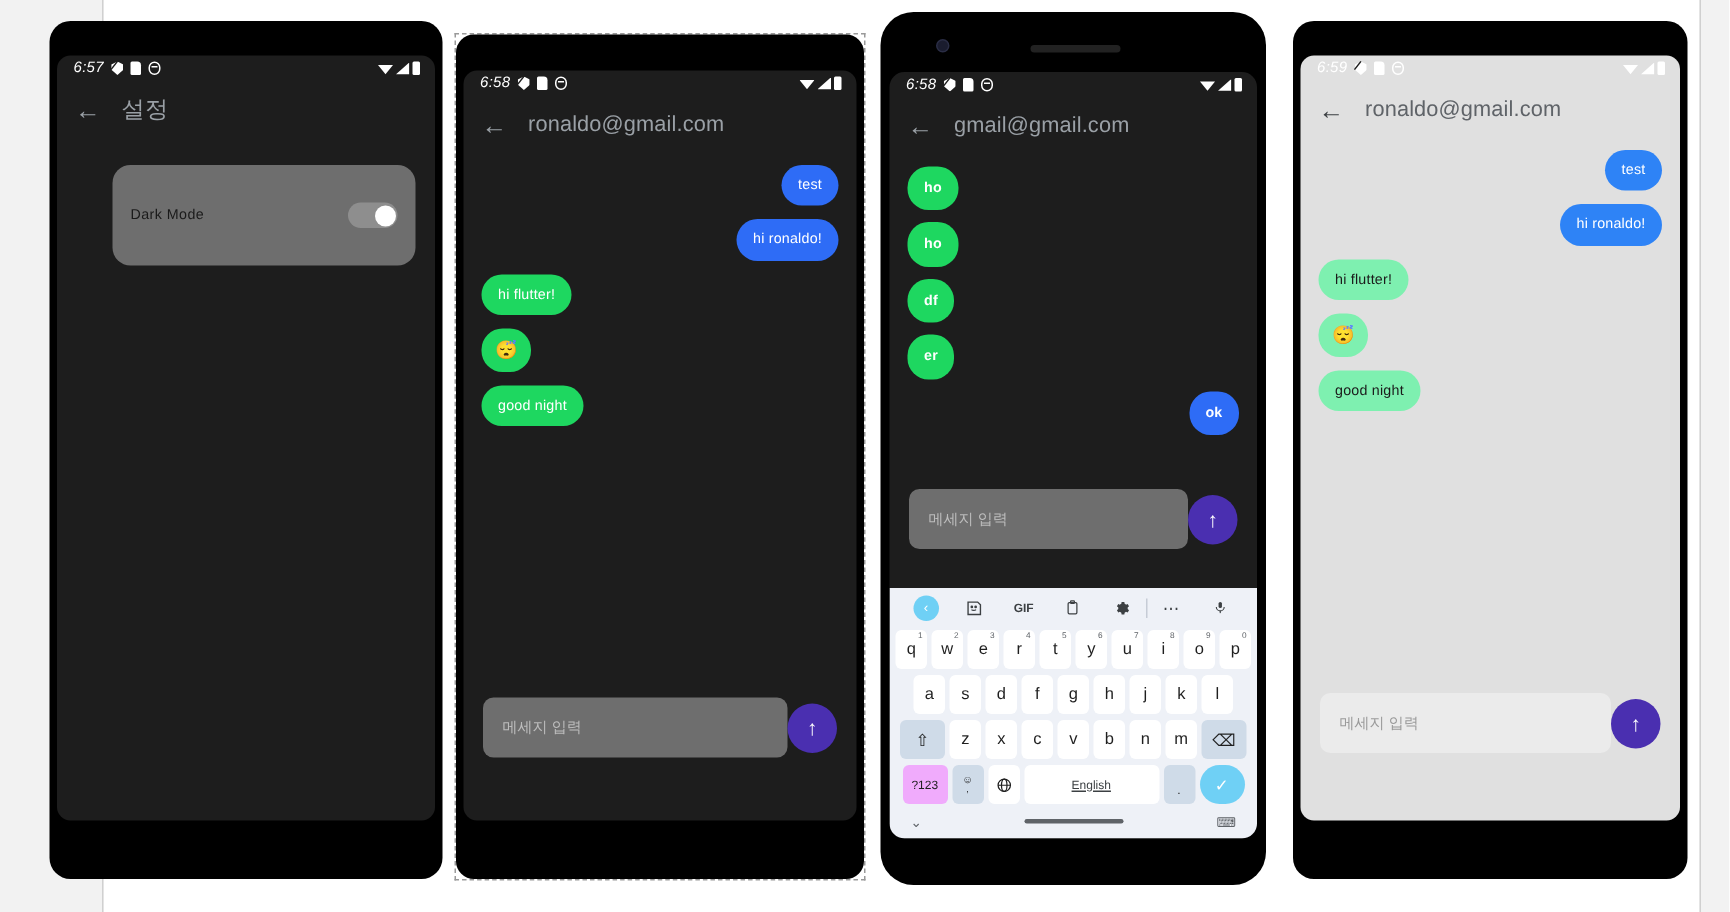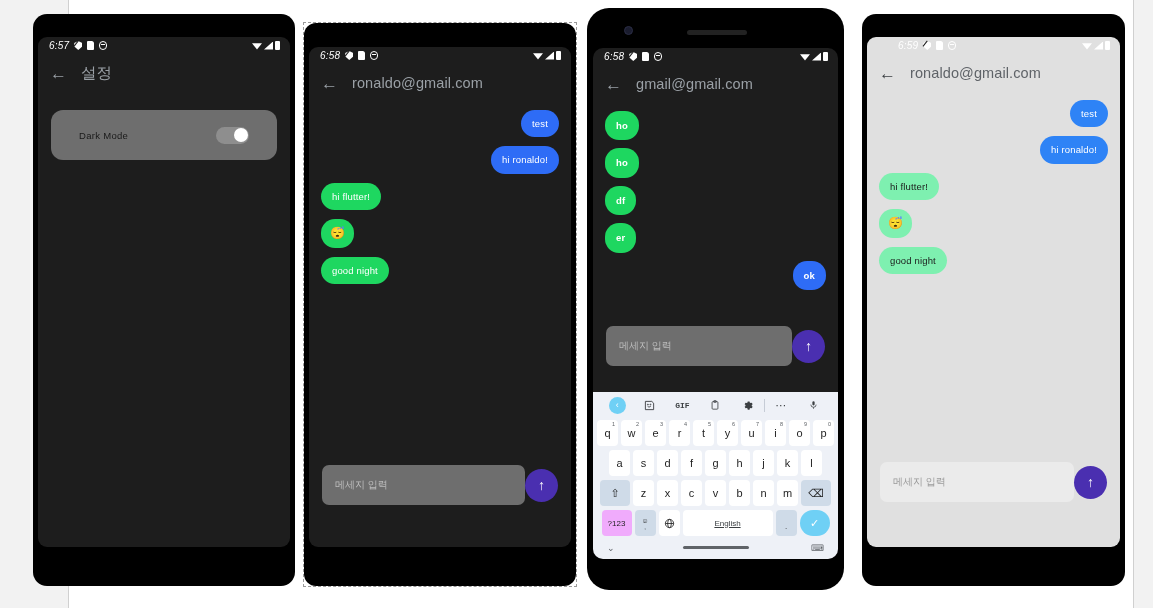--- a/index.html
+++ b/index.html
@@ -40,21 +40,21 @@
                      border-radius: 3px; background: #222; }
 
   
   #phone4 { left: 862px; top: 14px; width: 263px; height: 572px; border-radius: 14px; }
   #phone4 .screen { left: 5px; top: 23px; width: 253px; height: 510px; background: #e0e0e0; border-radius: 9px; }
 
   
   .statusbar { display: flex; align-items: center; height: 17px; padding: 0 10px 0 11px;
                font-size: 9px; letter-spacing: .2px; }
   .statusbar.dark { color: #ffffff; }
-  .statusbar.light { color: #ffffff; margin-left: 20px; }
+  .statusbar.light { color: #ffffff; }
   .sb-left { display: flex; align-items: center; gap: 5px; }
   .sb-right { margin-left: auto; display: flex; align-items: center; gap: 2px; }
   .sb-time { font-size: 10px; font-style: italic; }
   .ic { display: inline-block; }
   .ic-shield { width: 8px; height: 9px; position: relative; }
   .ic-shield::before { content:""; position:absolute; inset:0; background: currentColor;
      clip-path: polygon(50% 0%, 100% 22%, 100% 62%, 50% 100%, 0% 62%, 0% 22%); }
   .ic-shield::after { content:""; position:absolute; left:1px; top:1px; width:6px; height:7px;
      background: transparent; border-left: 1.4px solid #1d1d1d; transform: rotate(38deg); }
   .ic-sim { width: 6.5px; height: 9px; background: currentColor; border-radius: 1px 2.5px 1px 1px; }
@@ -70,22 +70,22 @@
   .appbar { display: flex; align-items: center; height: 38px; padding: 0 12px; gap: 14px; }
   .back-arrow { font-size: 17px; line-height: 1; }
   .appbar-title { font-size: 14.5px; letter-spacing: .1px; }
   .appbar.dark .back-arrow, .appbar.dark .appbar-title { color: #9aa0a6; }
   .appbar.light .back-arrow { color: #3c4043; }
   .appbar.light .appbar-title { color: #5f6368; }
   .appbar-title.ko { font-size: 15.5px; }
 
   
   .settings-body { padding: 18px 13px 0 13px; }
-  .setting-card { background: #6e6e6e; border-radius: 12px; height: 50px;
-                  display: flex; align-items: center; padding: 0 28px; }
+  .setting-card { background: #6e6e6e; border-radius: 12px; height: 67px;
+                  display: flex; align-items: center; padding: 0 12px; margin-left: 24px; }
   .setting-label { font-size: 9.5px; color: #1a1a1a; letter-spacing: .3px; }
   .switch { margin-left: auto; width: 33px; height: 17px; border-radius: 9px;
             background: #8e8e8e; position: relative; }
   .switch .knob { position: absolute; right: 1.5px; top: 1.5px; width: 14px; height: 14px;
                   border-radius: 50%; background: #fff; }
 
   
   .chat-body { position: relative; display: flex; flex-direction: column;
                padding: 8px 12px 0 12px; gap: 9px; }
   .bubble { max-width: 68%; padding: 8px 11px; border-radius: 14px;
@@ -260,21 +260,21 @@
             <span class="kb-back">‹</span>
           </div>
           <div class="kb-tool">
             <svg width="11" height="11" viewBox="0 0 24 24" fill="none" stroke="#3c4043" stroke-width="2">
               <path d="M3 3h14l4 4v14H3z"></path>
                 <circle cx="8.5" cy="10" r="1"></circle>
                 <circle cx="14" cy="10" r="1"></circle>
               <path d="M8 14c1.5 1.5 5 1.5 6.5 0"></path>
               </svg>
           </div>
-          <div class="kb-tool" style="font-weight:bold;font-size:8px;font-family:Liberation Mono, monospace;">GIF</div>
+          <div class="kb-tool" style="font-weight:bold;font-size:8px;">GIF</div>
           <div class="kb-tool">
             <svg width="10" height="12" viewBox="0 0 24 24" fill="none" stroke="#3c4043" stroke-width="2">
               <rect x="5" y="4" width="14" height="18" rx="2"></rect>
                 <rect x="9" y="1.5" width="6" height="4" rx="1"></rect>
               </svg>
           </div>
           <div class="kb-tool">
             <svg width="11" height="11" viewBox="0 0 24 24" fill="#3c4043">
               <path d="M12 8a4 4 0 100 8 4 4 0 000-8zm9.4 4a7.4 7.4 0 00-.1-1.2l2-1.6-2-3.4-2.4 1a7.5 7.5 0 00-2-1.2L16.5 3h-4l-.4 2.6c-.7.3-1.4.7-2 1.2l-2.4-1-2 3.4 2 1.6a7.4 7.4 0 000 2.4l-2 1.6 2 3.4 2.4-1c.6.5 1.3.9 2 1.2l.4 2.6h4l.4-2.6c.7-.3 1.4-.7 2-1.2l2.4 1 2-3.4-2-1.6c.1-.4.1-.8.1-1.2z"></path>
               </svg>

